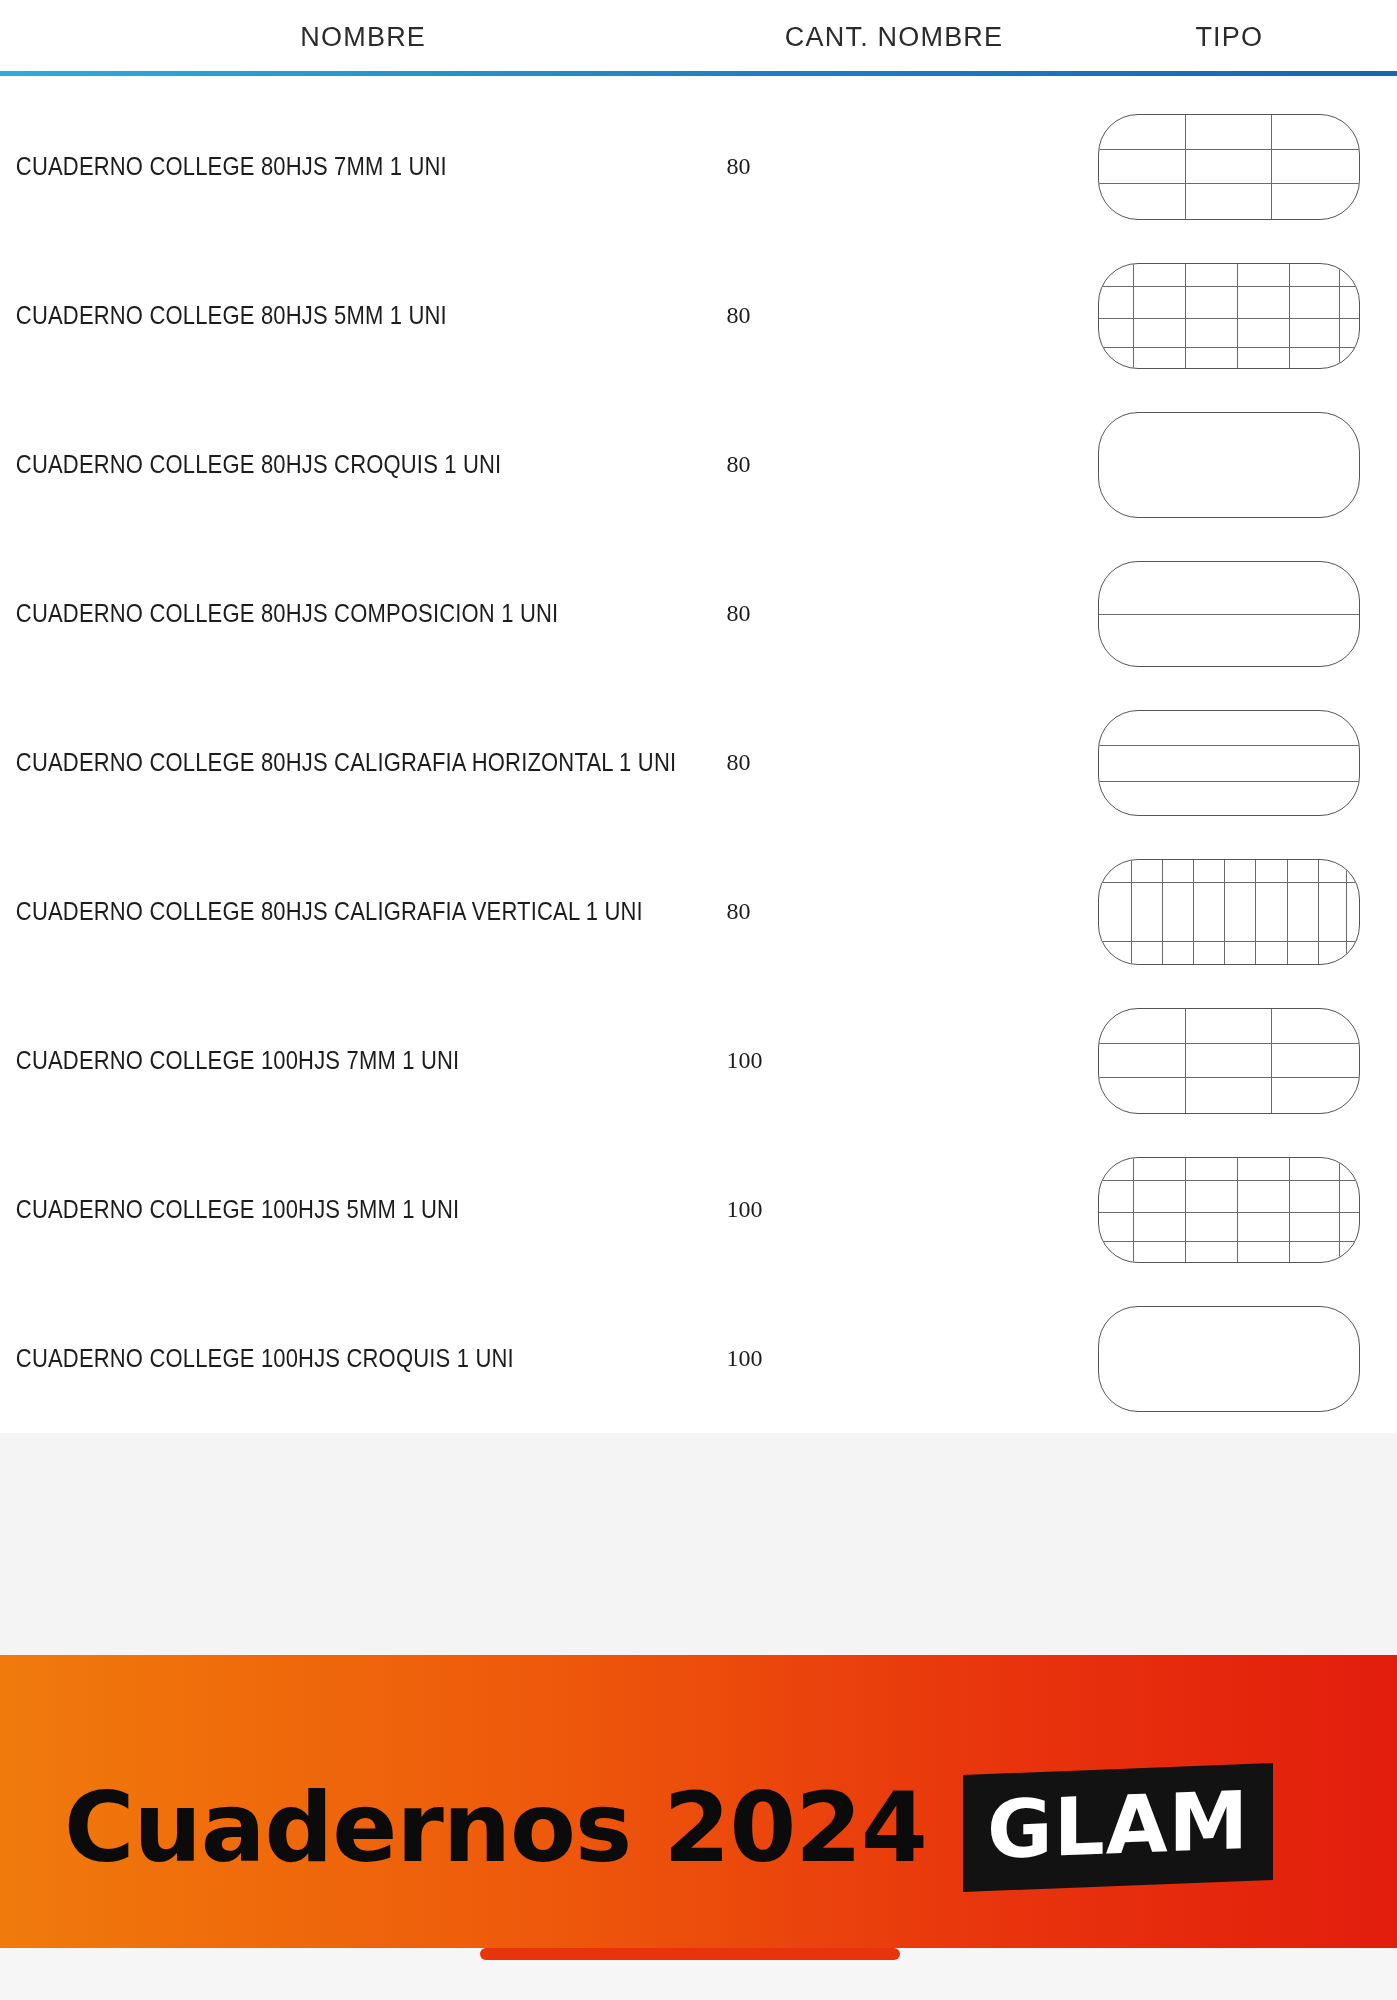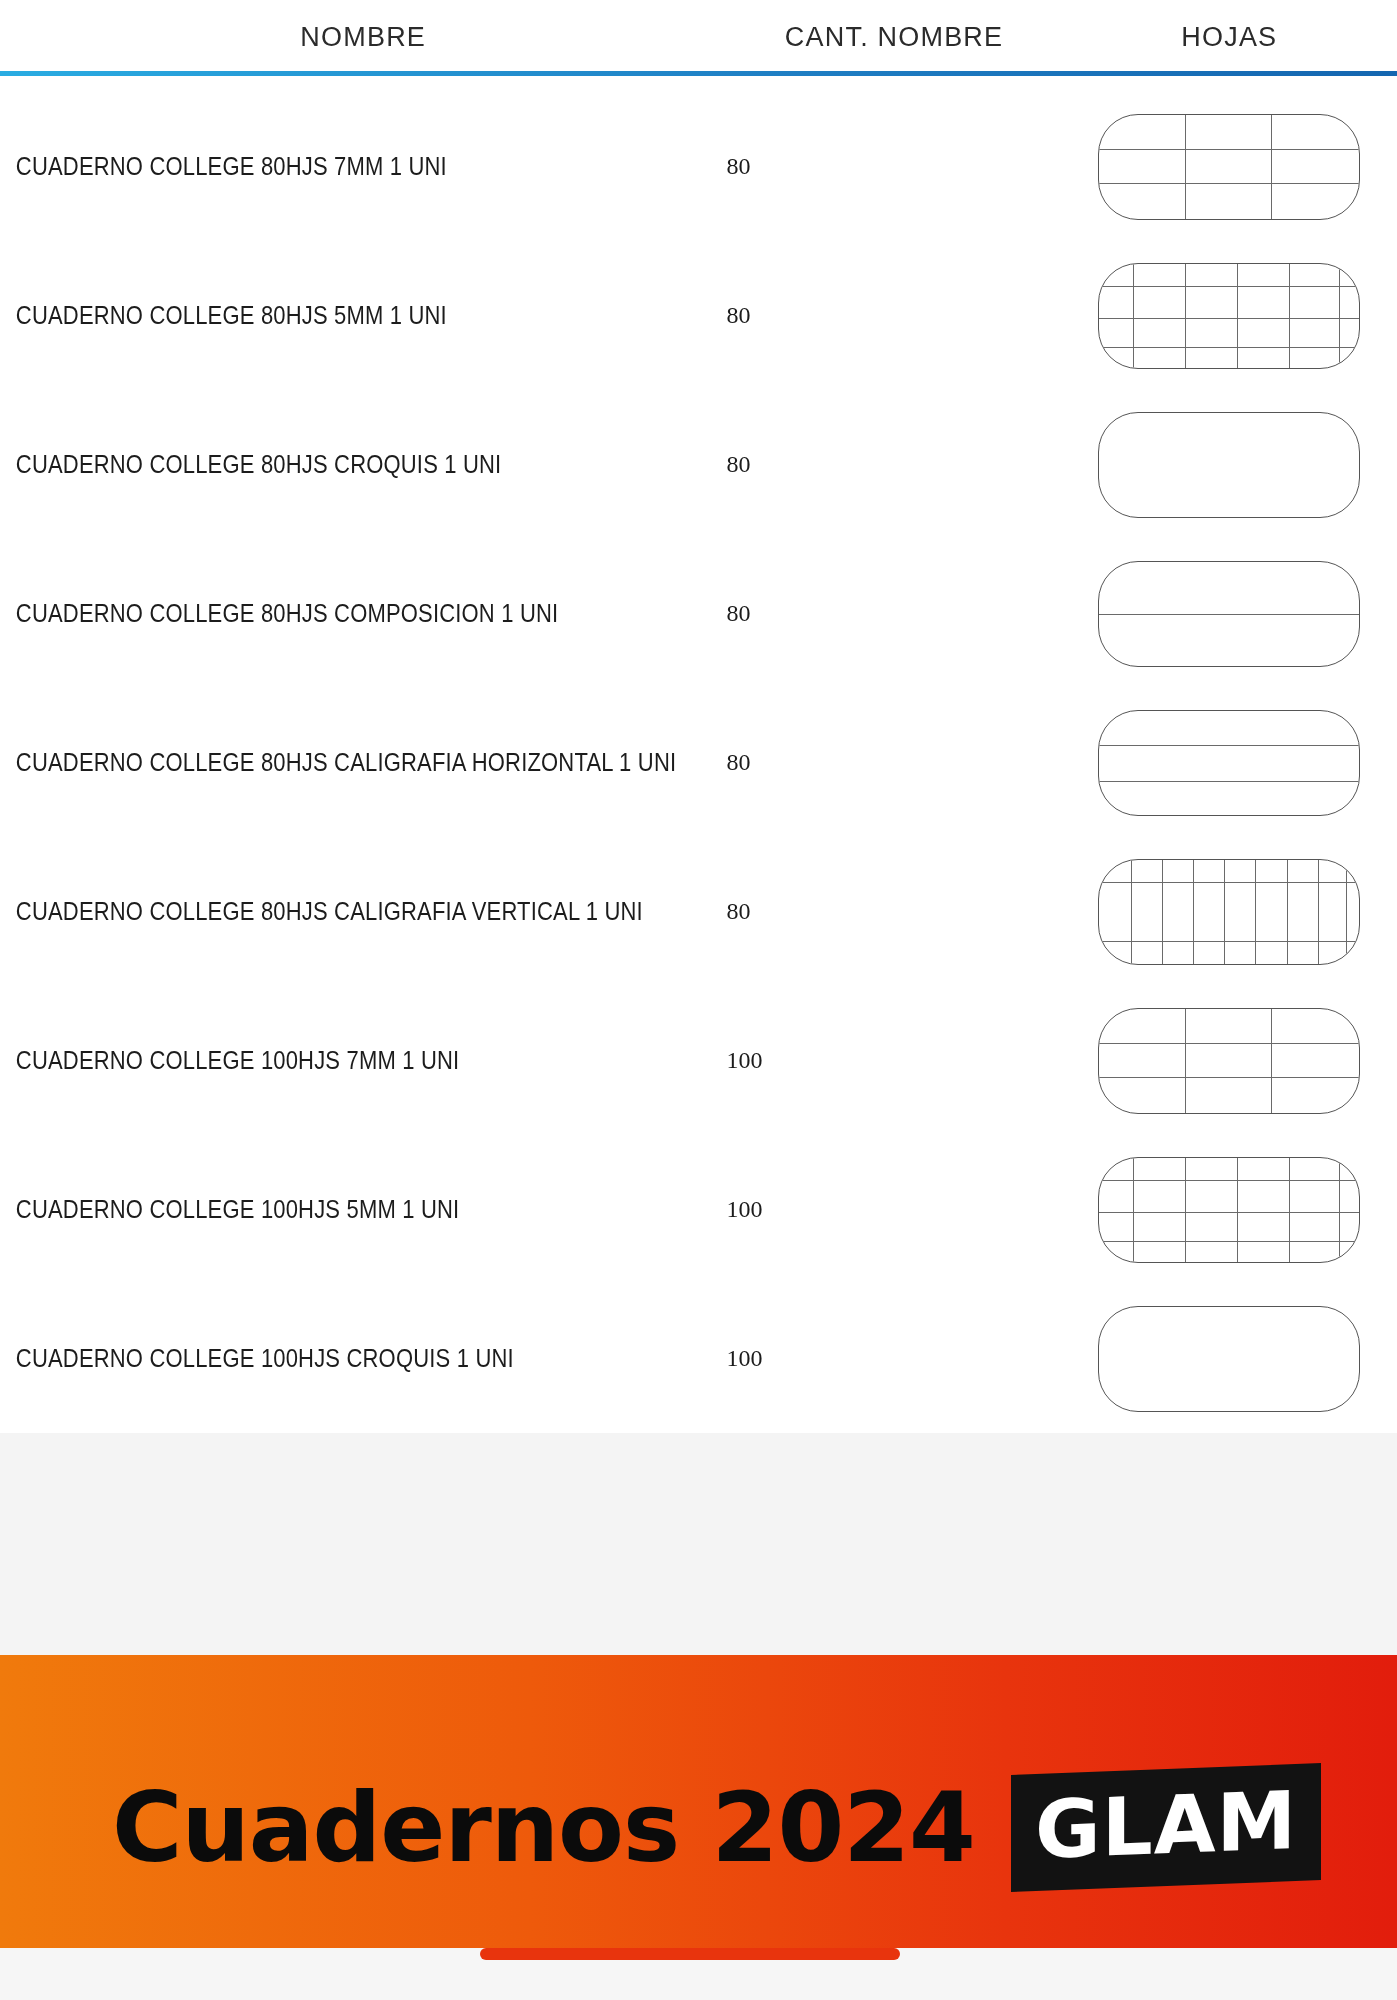--- a/index.html
+++ b/index.html
@@ -113,21 +113,21 @@
   .gap {
     flex: 1 1 auto;
     background: #f4f4f4;
   }
   .banner {
     position: relative;
     height: 345px;
     background: linear-gradient(to right, #f07a0c 0%, #ee5a0b 38%, #e8340d 72%, #e21d0c 100%);
     display: flex;
     align-items: center;
-    padding-left: 112px;
+    padding-left: 64px;
     box-sizing: border-box;
     overflow: hidden;
   }
   .banner-title {
     font-family: "DejaVu Sans", sans-serif;
     font-weight: bold;
     font-size: 96px;
     color: #0b0b0b;
     letter-spacing: -1px;
     white-space: nowrap;
@@ -163,21 +163,21 @@
 </head>
 <body>
 
 <div class="page">
 
   <div class="table-wrap">
 
     <div class="table-head">
       <div class="th col-name">NOMBRE</div>
       <div class="th col-sheets">CANT. NOMBRE</div>
-      <div class="th col-type">HOJAS</div>
+      <div class="th col-type">TIPO</div>
     </div>
 
     <div class="head-rule"></div>
 
     <div class="rows">
 
       <div class="row">
         <div class="cell-name">CUADERNO COLLEGE 80HJS 7MM 1 UNI</div>
         <div class="cell-sheets">80</div>
         <div class="cell-type">

